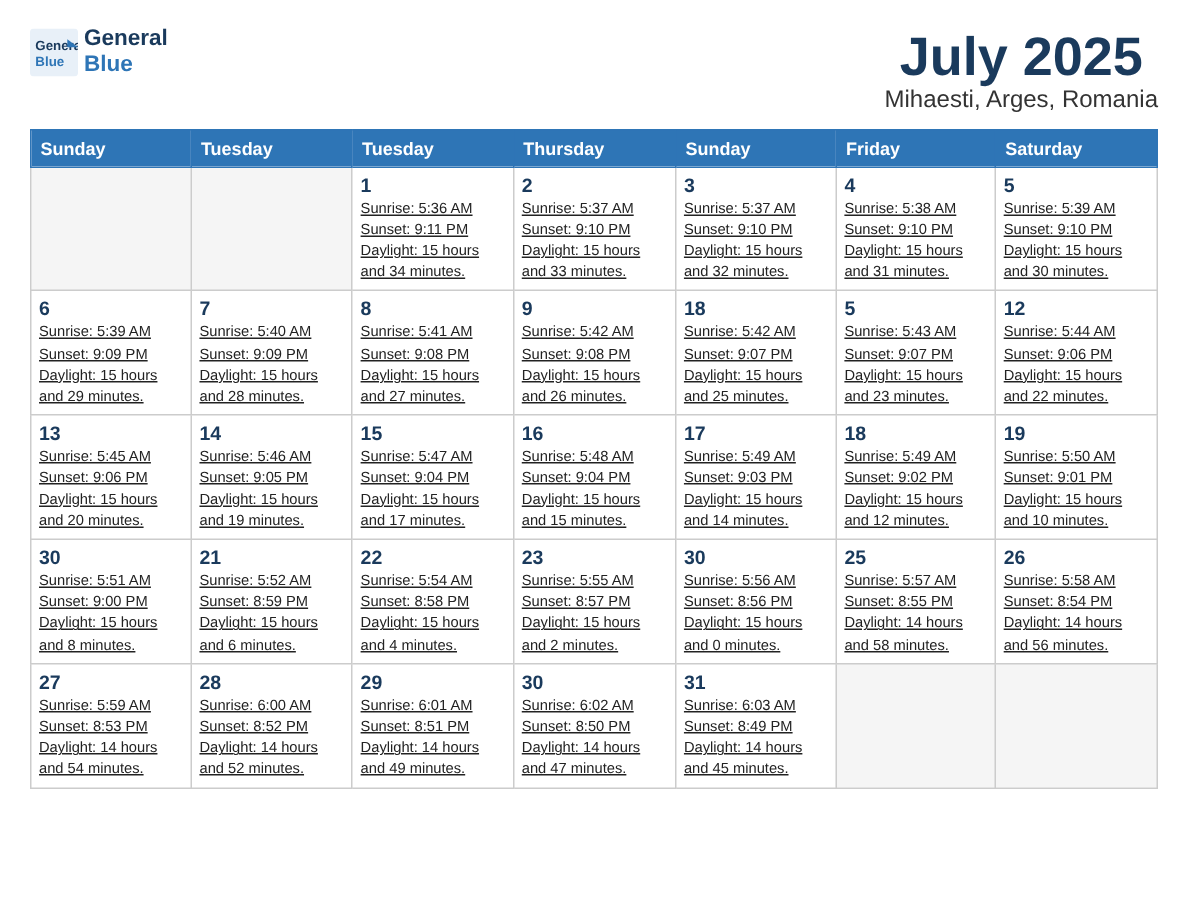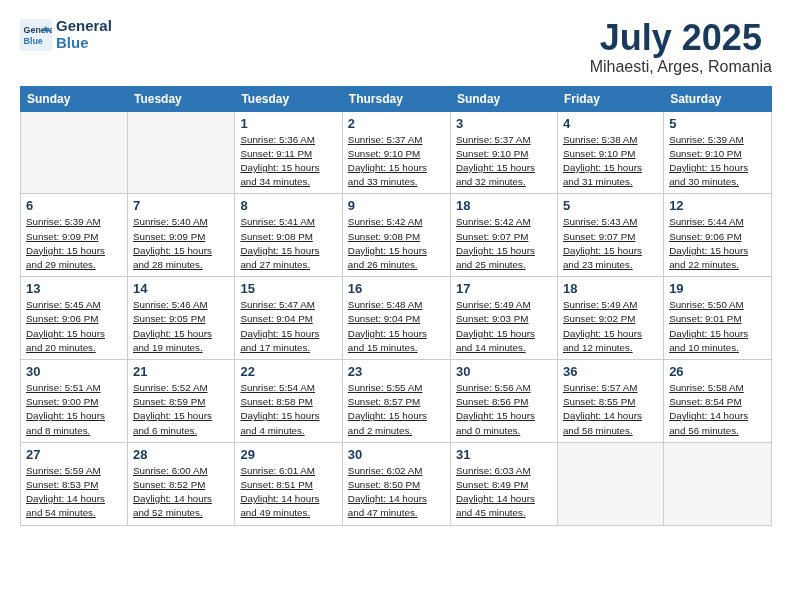--- a/index.html
+++ b/index.html
@@ -218,21 +218,21 @@
           </td>
           <td>
             <span class="day-num">23</span>
             <div class="day-info">Sunrise: 5:55 AM<br>Sunset: 8:57 PM<br>Daylight: 15 hours<br>and 2 minutes.</div>
           </td>
           <td>
             <span class="day-num">30</span>
             <div class="day-info">Sunrise: 5:56 AM<br>Sunset: 8:56 PM<br>Daylight: 15 hours<br>and 0 minutes.</div>
           </td>
           <td>
-            <span class="day-num">36</span>
+            <span class="day-num">25</span>
             <div class="day-info">Sunrise: 5:57 AM<br>Sunset: 8:55 PM<br>Daylight: 14 hours<br>and 58 minutes.</div>
           </td>
           <td>
             <span class="day-num">26</span>
             <div class="day-info">Sunrise: 5:58 AM<br>Sunset: 8:54 PM<br>Daylight: 14 hours<br>and 56 minutes.</div>
           </td>
         </tr>
         <tr>
           <td>
             <span class="day-num">27</span>

